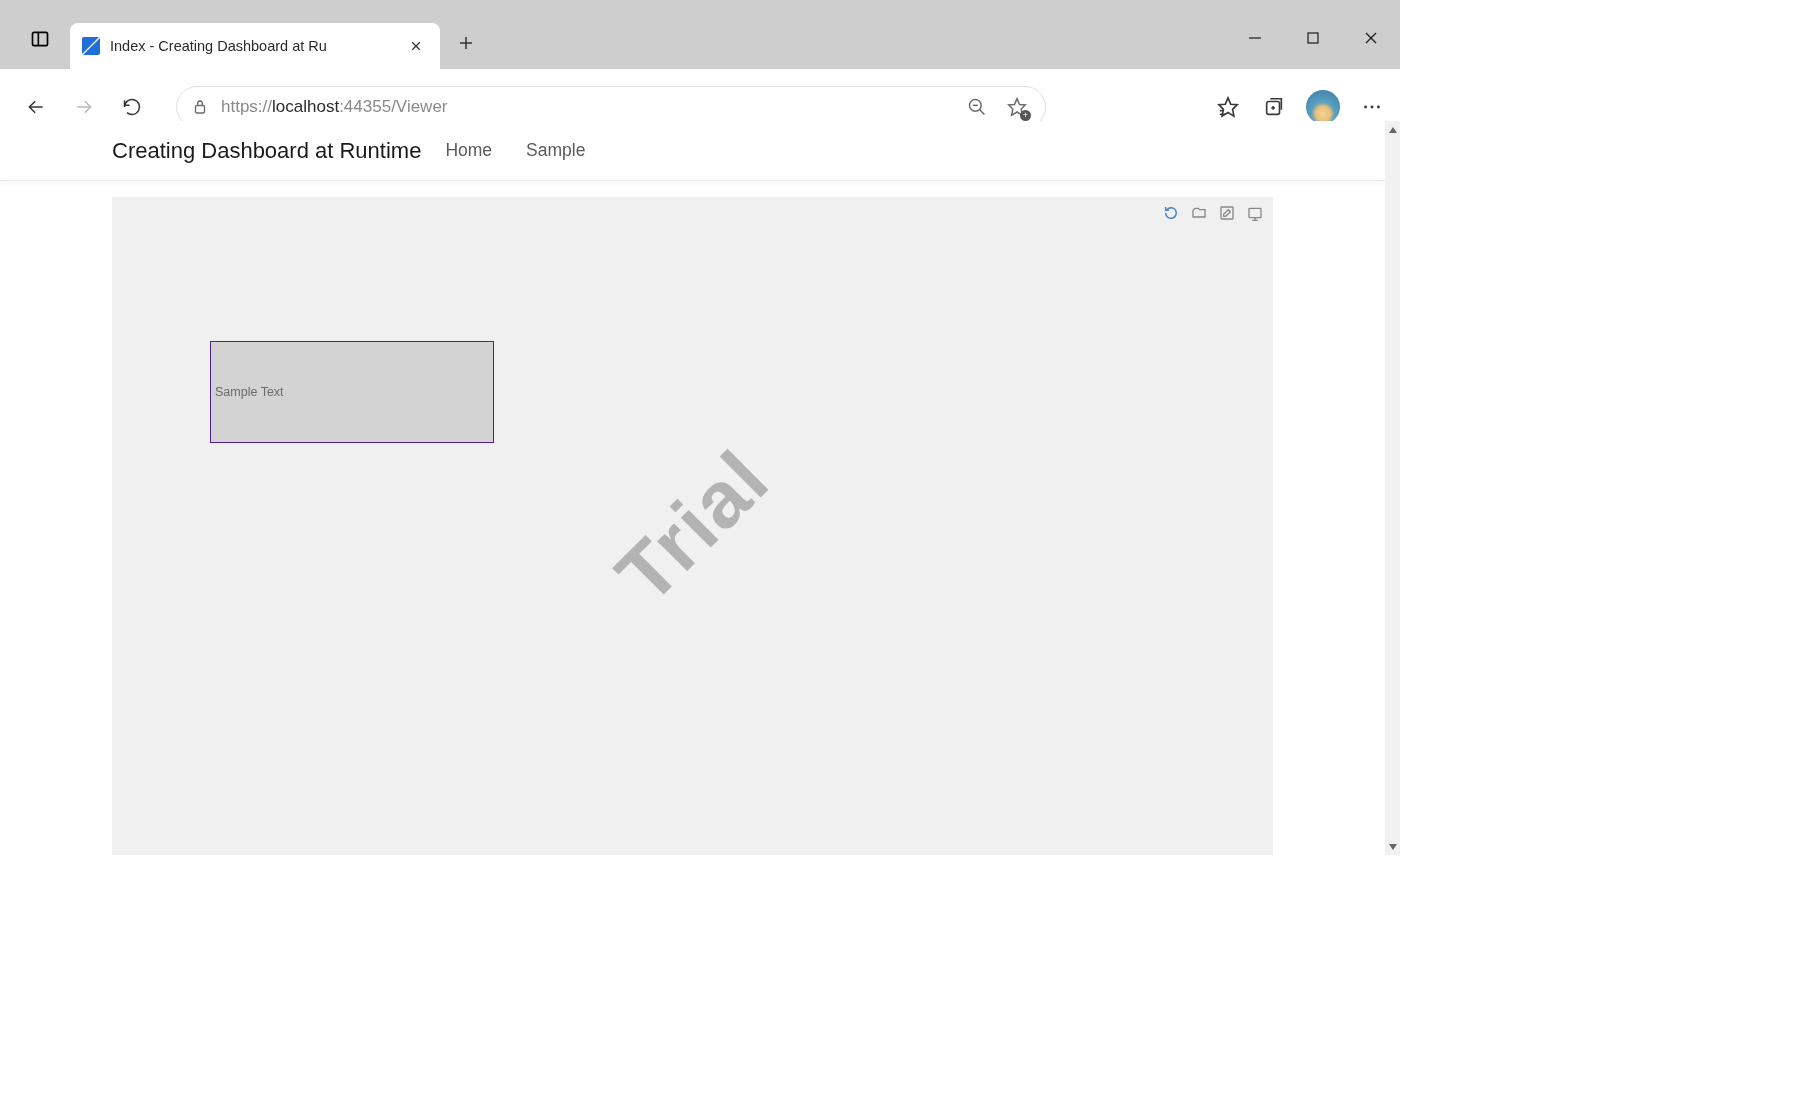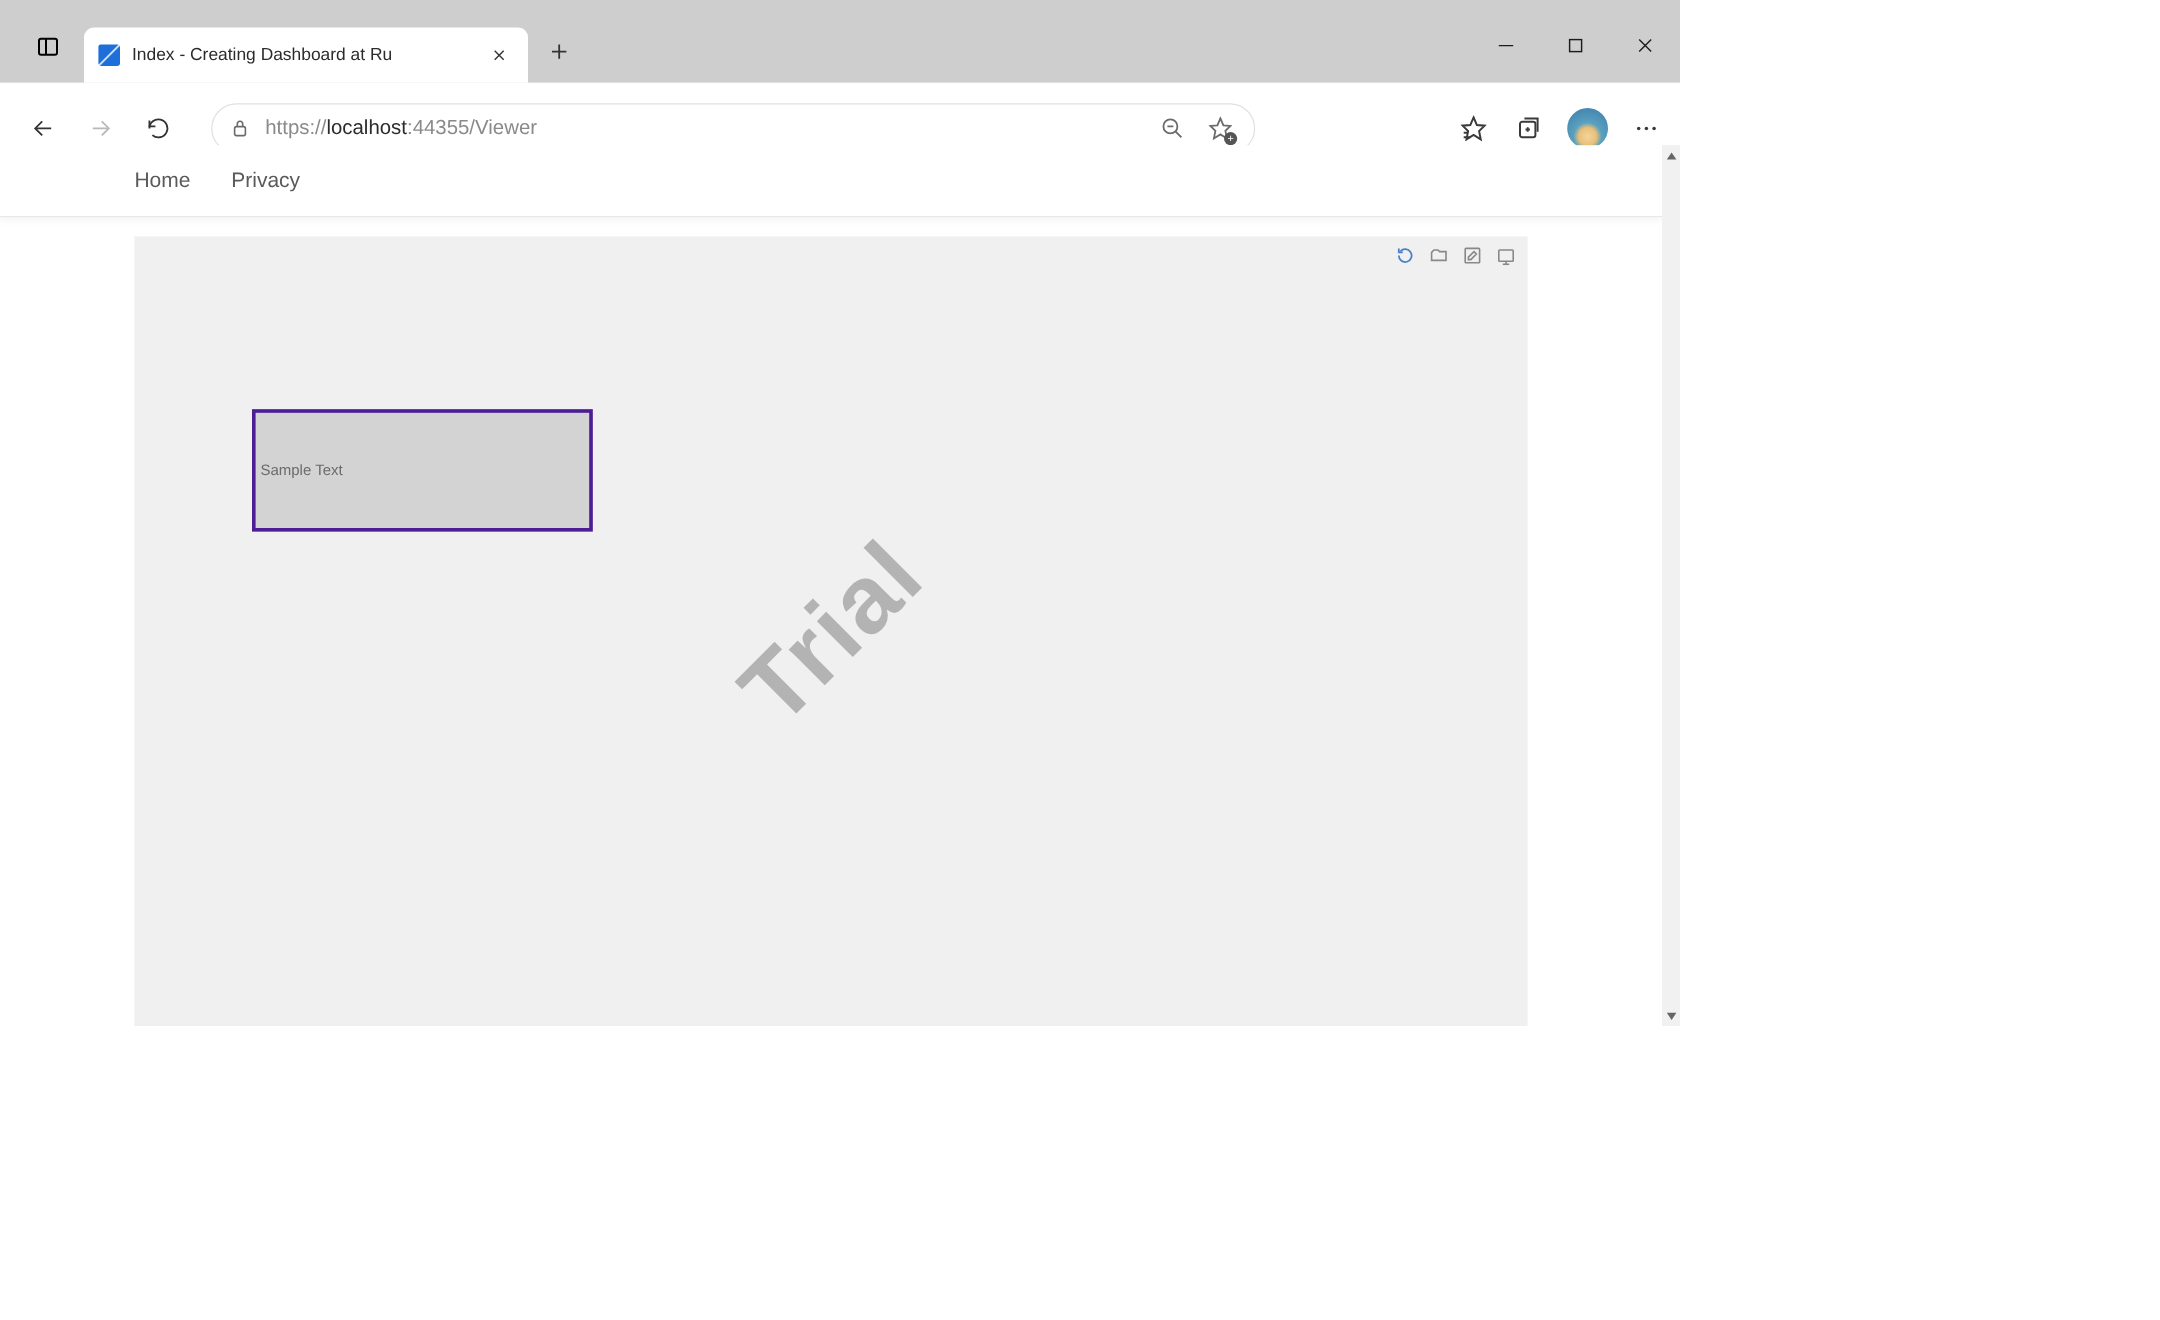--- a/index.html
+++ b/index.html
@@ -220,21 +220,21 @@
   .dash-btn.accent { color: #4a7fc7; }
   .dash-btn svg { width: 16px; height: 16px; }
 
   .sample-widget {
     position: absolute;
     left: 98px;
     top: 144px;
     width: 284px;
     height: 102px;
     background: #d3d3d3;
-    border: 3px solid #4c1d95;
+    border: 1px solid #4c1d95;
     display: flex;
     align-items: center;
     padding-left: 4px;
   }
   .sample-widget-text {
     font-size: 12.5px;
     color: #6b6b6b;
   }
 
   .watermark {
@@ -383,23 +383,24 @@
           <circle cx="5" cy="12" r="1.6"></circle>
           <circle cx="12" cy="12" r="1.6"></circle>
           <circle cx="19" cy="12" r="1.6"></circle>
         </svg>
     </div>
   </div>
 </div>
 
 <div class="page">
   <div class="page-header">
+    <div class="page-title">Creating Dashboard at Runtime</div>
     <div class="page-nav">
       <a href="#">Home</a>
-      <a href="#">Privacy</a>
+      <a href="#">Sample</a>
     </div>
   </div>
 
   <div class="dashboard-area">
     <div class="dash-toolbar">
       <div class="dash-btn accent">
         <svg viewBox="0 0 24 24" fill="none" stroke="currentColor" stroke-width="2.2">
             <path d="M4 12a8 8 0 1 0 2-5.3"></path>
             <polyline points="4 3 4 8 9 8"></polyline>
           </svg>

